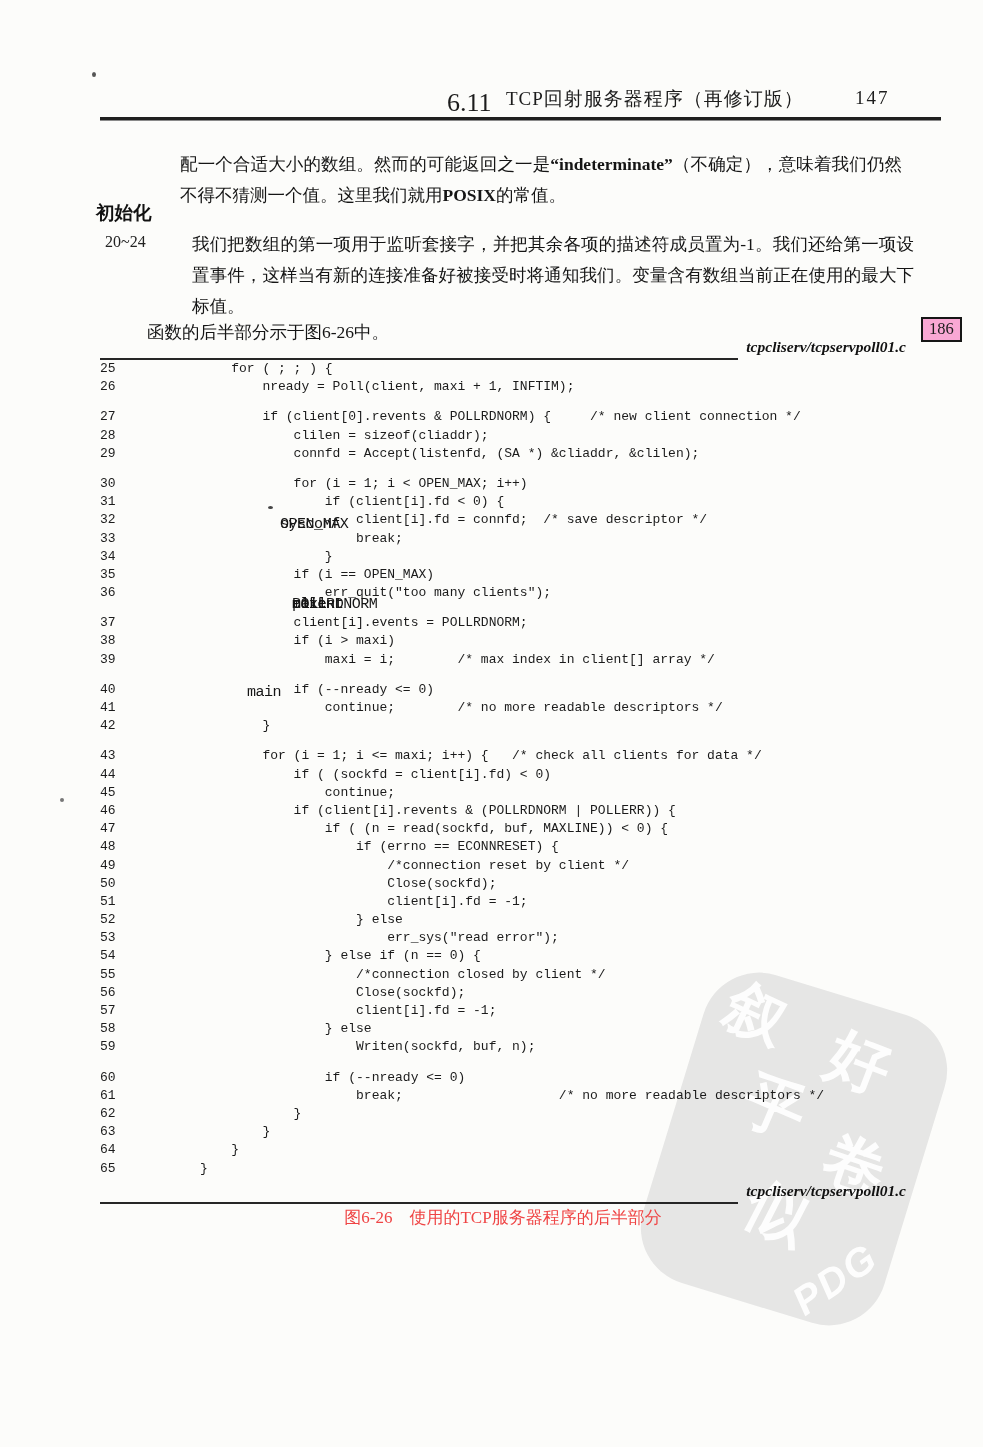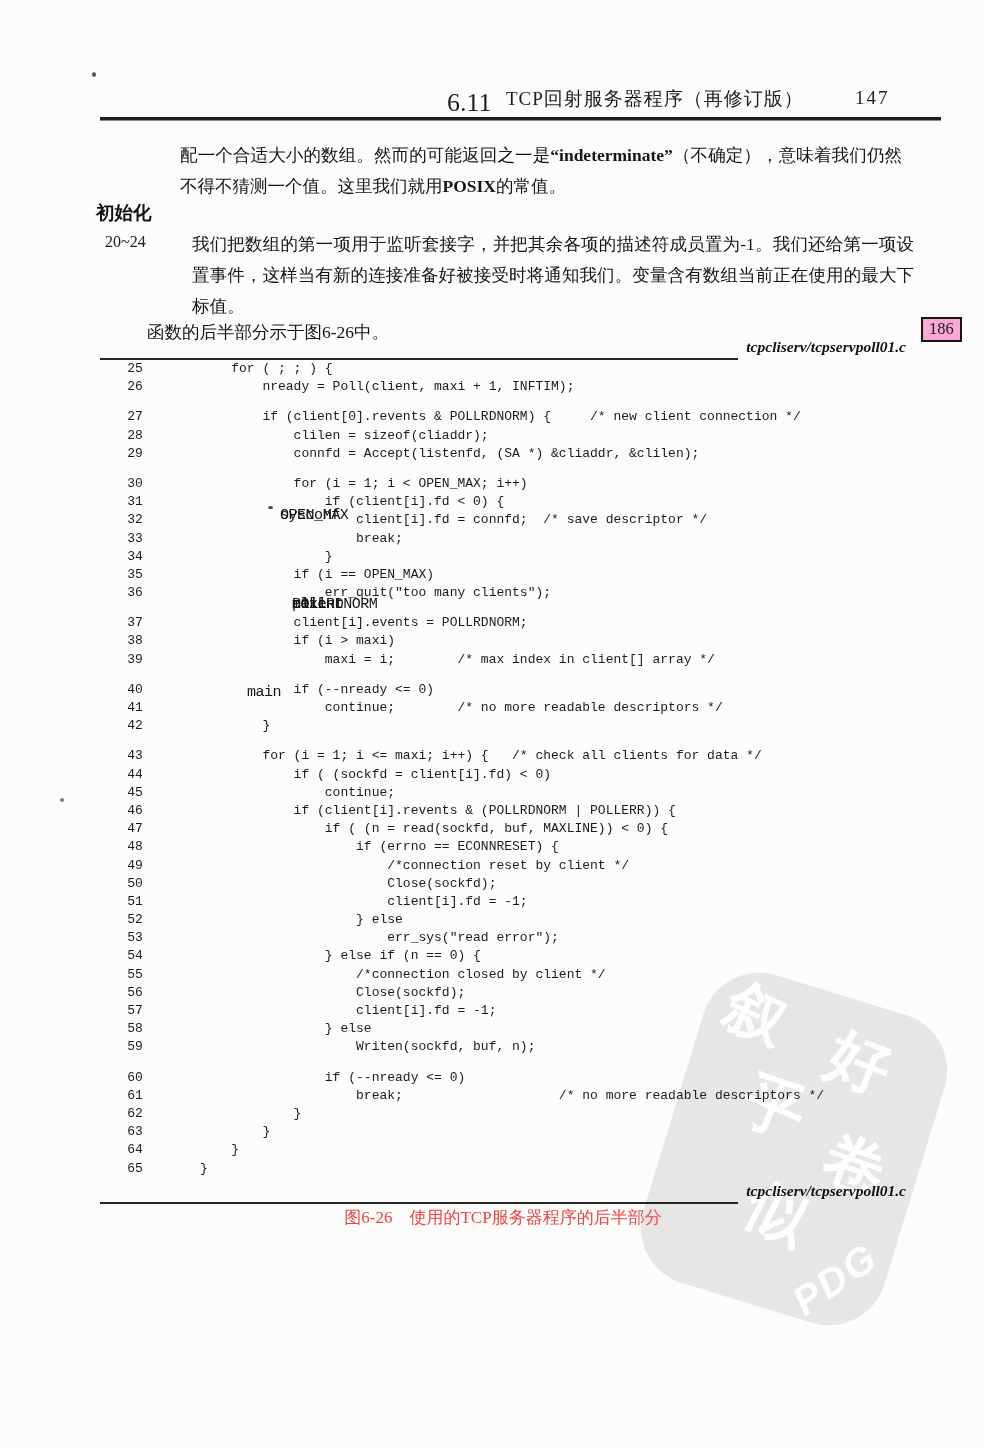--- a/index.html
+++ b/index.html
@@ -8,42 +8,42 @@
   .content{position:absolute;inset:0;z-index:2;}
 
   
   .rh-section{position:absolute;left:447px;top:88px;font-size:26px;}
   .rh-title{position:absolute;left:506px;top:86px;font-size:19px;letter-spacing:1px;}
   .rh-page{position:absolute;left:855px;top:87px;font-size:19px;letter-spacing:2px;}
   .rule-header{position:absolute;left:100px;top:117px;width:841px;height:3px;background:#1f1f1f;border-bottom:1px solid #8a8a8a;}
 
   
   .para{position:absolute;margin:0;font-size:17.5px;line-height:31px;text-align:justify;color:#151515;}
-  .para1{left:180px;top:140px;width:722px;}
+  .para1{left:180px;top:149px;width:722px;}
   .init-heading{position:absolute;left:96px;top:200px;margin:0;font-family:"Liberation Sans",sans-serif;font-weight:bold;font-size:18.5px;color:#111;}
   .range-label{position:absolute;left:105px;top:233px;font-size:16px;color:#222;}
   .commentary{left:192px;top:229px;width:722px;}
   .main-note{left:147px;top:317px;width:700px;text-align:left;}
   .para .code, .caption .code{font-family:"Liberation Mono","DejaVu Sans Mono",monospace;font-size:0.86em;letter-spacing:-0.5px;}
   .para .bold{font-weight:bold;}
 
   .page-ref-box{position:absolute;left:921px;top:317px;border:2px solid #161616;padding:0px 6px 1px 6px;font-size:16.5px;background:#f9a8d4;}
 
   
   .listing-rule{position:absolute;left:100px;width:806px;display:flex;align-items:flex-end;}
   .listing-rule.top{top:342px;}
   .listing-rule.bottom{top:1186px;}
   .hline{flex:1;height:2px;background:#262626;}
   .src{flex:none;margin-left:8px;font-family:"Liberation Serif",serif;font-style:italic;font-weight:600;font-size:15.5px;color:#111;position:relative;top:-4px;}
 
   
   .code{position:absolute;left:100px;top:360px;width:840px;}
   .crow{display:flex;height:18.2px;line-height:18.2px;font-family:"Liberation Mono","DejaVu Sans Mono",monospace;font-size:13px;color:#1b1b1b;}
   .crow.blank{height:12px;}
-  .lnum{flex:none;width:70px;text-align:center;}
+  .lnum{flex:none;width:70px;text-align:left;}
   .lcode{flex:none;margin-left:30px;white-space:pre;}
 
   .caption{position:absolute;left:100px;top:1206px;width:806px;margin:0;text-align:center;font-size:17px;color:#ef4444;}
 
   
   .watermark{position:absolute;left:668px;top:988px;width:252px;height:322px;background:#d9d9d9;opacity:.62;border-radius:58px;transform:rotate(17deg);z-index:1;}
   .wm-glyph{position:absolute;color:#fff;font-weight:bold;font-size:62px;font-family:"Liberation Serif",serif;line-height:1;}
   .wm-g1{left:20px;top:12px;transform:rotate(8deg);}
   .wm-g2{left:132px;top:28px;transform:rotate(4deg);}
   .wm-g3{left:64px;top:96px;transform:rotate(6deg);}

